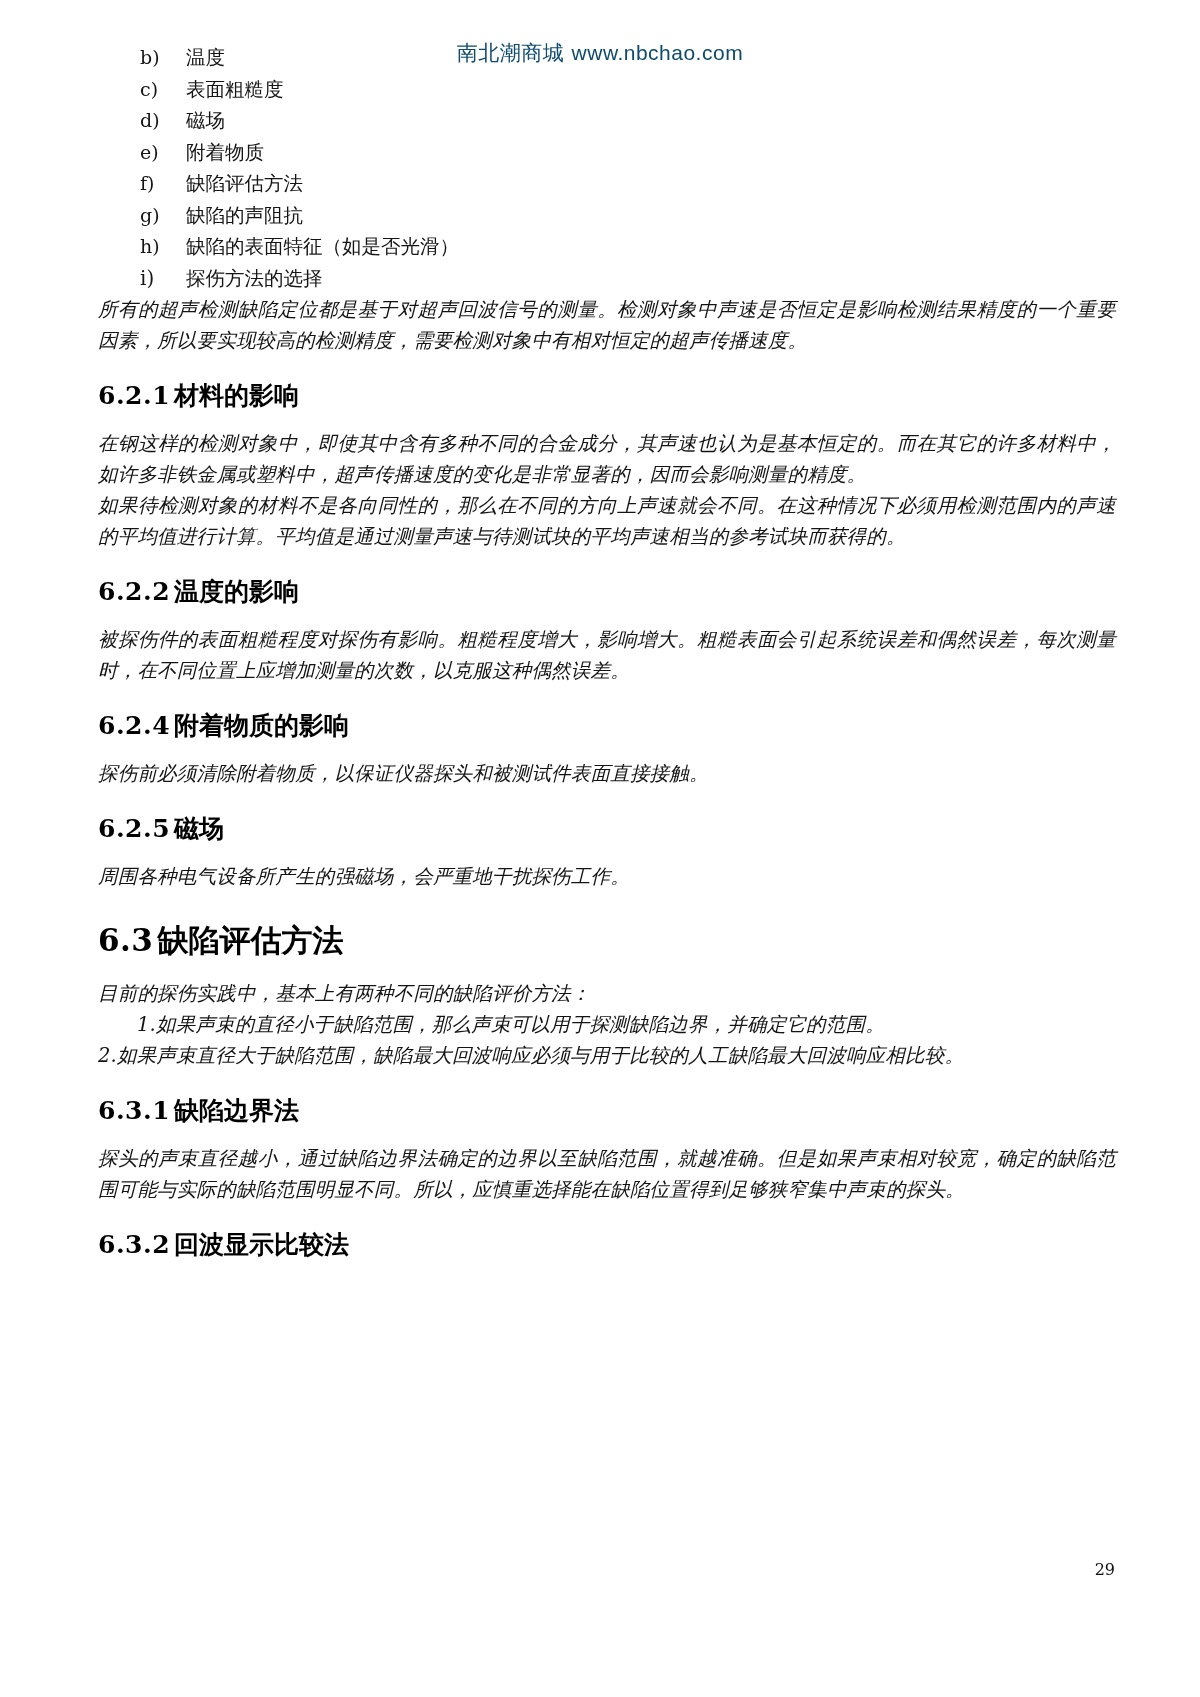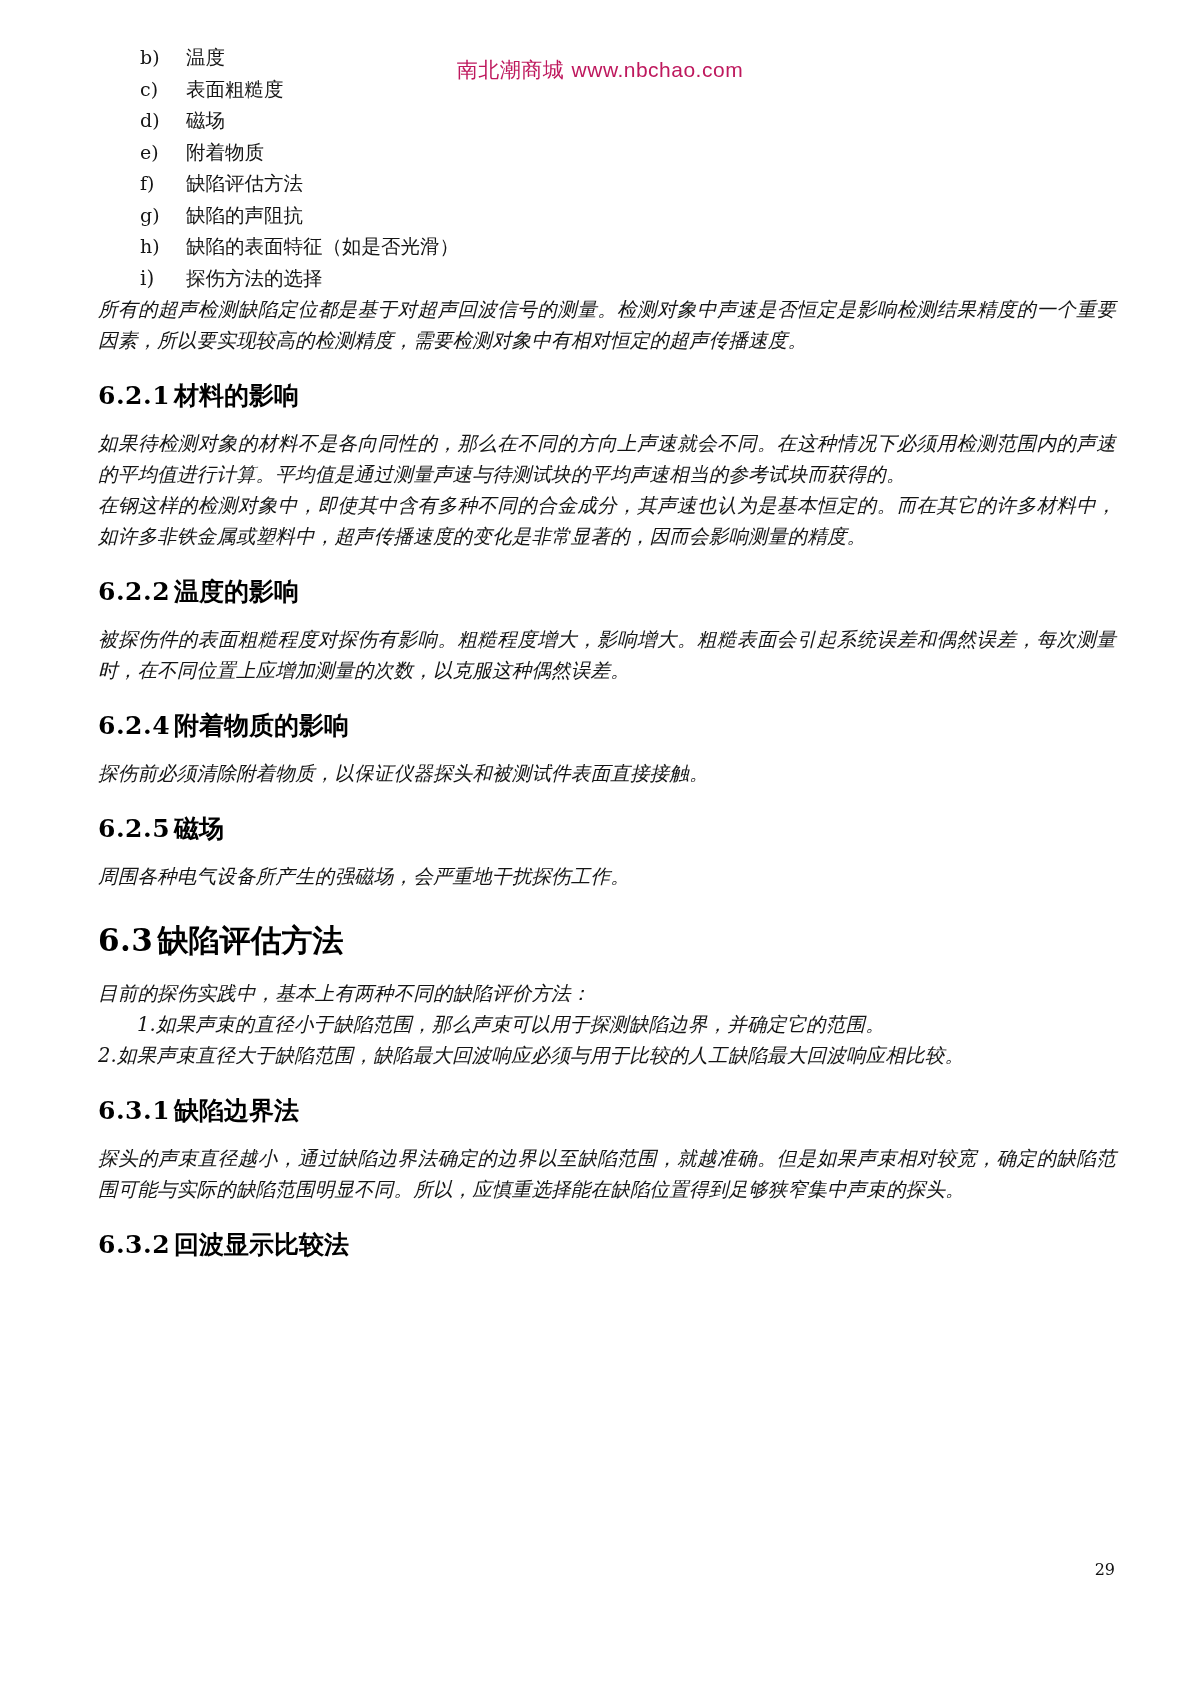--- a/index.html
+++ b/index.html
@@ -24,23 +24,23 @@
   .content {
     position: absolute;
     left: 98px;
     top: 0;
     width: 1018px;
   }
   .doc-header {
     text-align: center;
     font-size: 21px;
     letter-spacing: 0.5px;
-    padding-top: 56px;
+    padding-top: 39px;
     padding-bottom: 0;
-    color: #be185d;
+    color: #0c4a6e;
     font-family: "DejaVu Serif", "Liberation Serif", serif;
     white-space: pre;
   }
   .doc-header .url {
     font-family: "Liberation Sans", sans-serif;
     font-size: 21px;
   }
   .list-block {
     margin-top: 42px;
     margin-left: 0;
@@ -156,22 +156,22 @@
       </div>
       <div class="list-item">
         <span class="marker wide">i)</span>
         <span class="itext">探伤方法的选择</span>
       </div>
     </div>
 
     <p class="body">所有的超声检测缺陷定位都是基于对超声回波信号的测量。检测对象中声速是否恒定是影响检测结果精度的一个重要因素，所以要实现较高的检测精度，需要检测对象中有相对恒定的超声传播速度。</p>
 
     <h2 class="sec lvl3"><span class="num">6.2.1</span><span>材料的影响</span></h2>
+    <p class="body">在钢这样的检测对象中，即使其中含有多种不同的合金成分，其声速也认为是基本恒定的。而在其它的许多材料中，如许多非铁金属或塑料中，超声传播速度的变化是非常显著的，因而会影响测量的精度。</p>
     <p class="body tight">如果待检测对象的材料不是各向同性的，那么在不同的方向上声速就会不同。在这种情况下必须用检测范围内的声速的平均值进行计算。平均值是通过测量声速与待测试块的平均声速相当的参考试块而获得的。</p>
-    <p class="body">在钢这样的检测对象中，即使其中含有多种不同的合金成分，其声速也认为是基本恒定的。而在其它的许多材料中，如许多非铁金属或塑料中，超声传播速度的变化是非常显著的，因而会影响测量的精度。</p>
 
     <h2 class="sec lvl3"><span class="num">6.2.2</span><span>温度的影响</span></h2>
 
     <p class="body">被探伤件的表面粗糙程度对探伤有影响。粗糙程度增大，影响增大。粗糙表面会引起系统误差和偶然误差，每次测量时，在不同位置上应增加测量的次数，以克服这种偶然误差。</p>
 
     <h2 class="sec lvl3"><span class="num">6.2.4</span><span>附着物质的影响</span></h2>
     <p class="body">探伤前必须清除附着物质，以保证仪器探头和被测试件表面直接接触。</p>
 
     <h2 class="sec lvl3"><span class="num">6.2.5</span><span>磁场</span></h2>
     <p class="body">周围各种电气设备所产生的强磁场，会严重地干扰探伤工作。</p>

